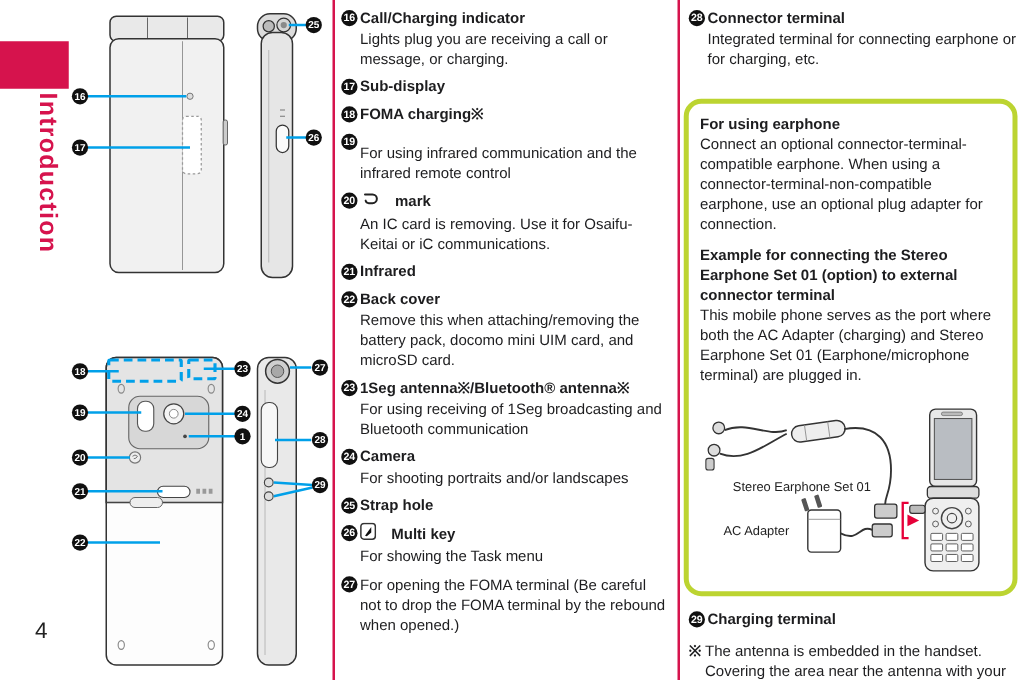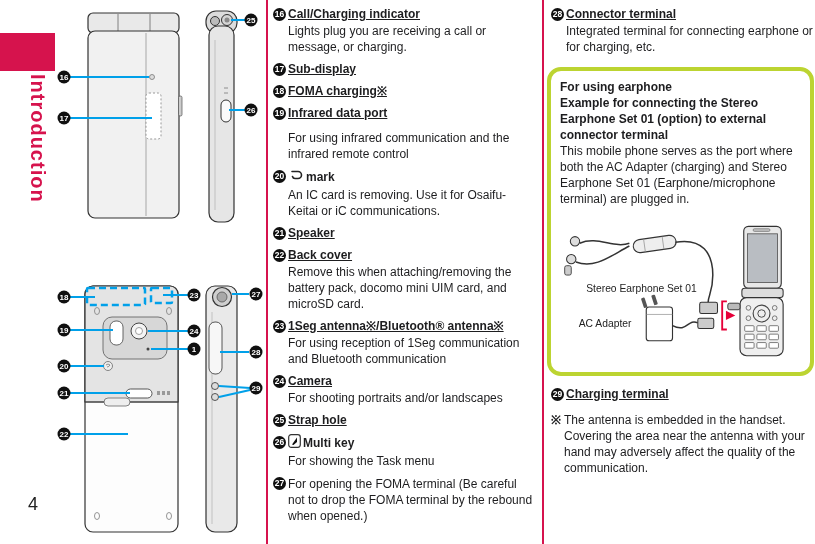--- a/index.html
+++ b/index.html
@@ -26,30 +26,30 @@
 
   
   .col{position:absolute;top:6px;font-size:12px;line-height:16px;}
   .col.middle{left:273px;width:262px;}
   .col.right{left:551px;width:262px;}
   .item{display:flex;margin-bottom:6px;}
   .marker{flex:none;display:inline-flex;width:13px;height:13px;border-radius:50%;
           background:#101010;color:#fff;font-size:8.5px;font-weight:bold;
           align-items:center;justify-content:center;margin:1.5px 2px 0 0;}
   .itext{flex:1;min-width:0;}
-  .label{font-weight:bold;text-decoration:underline;}
-  .labelline{display:flex;align-items:center;gap:2px;font-weight:bold;}
+  .label{font-weight:bold;}
+  .labelline{display:flex;align-items:center;gap:12px;font-weight:bold;}
   .desc{margin-top:1px;}
   .desc:empty{display:none;}
   .desc.gap{margin-top:9px;}
 
   .inline-icon{flex:none;display:inline-block;}
 
   
-  .info-box{margin:12px 0 10px -4px;width:241px;border:4px solid #bcd431;border-radius:14px;
+  .info-box{margin:24px 0 10px -4px;width:241px;border:4px solid #bcd431;border-radius:14px;
             padding:8px 9px 6px 9px;background:#fff;}
   .box-heading{font-weight:bold;}
   .box-body{margin-bottom:9px;}
   .illustration{display:block;margin-top:2px;}
 
   .footnote{display:flex;margin-top:10px;}
   .footnote .fmark{flex:none;width:13px;font-weight:bold;}
   .footnote .ftext{flex:1;}
 </style>
 </head>
@@ -222,21 +222,20 @@
     <div class="item">
       <span class="marker">18</span>
       <div class="itext">
         <div class="label">FOMA charging※</div>
       </div>
     </div>
 
     <div class="item">
       <span class="marker">19</span>
       <div class="itext">
-        <div class="label">Infrared data port</div>
         <div class="desc gap">For using infrared communication and the infrared remote control</div>
       </div>
     </div>
 
     <div class="item">
       <span class="marker">20</span>
       <div class="itext">
         <div class="labelline">
           <span class="inline-icon">
             <svg width="16" height="14" viewBox="0 0 16 14">
@@ -245,37 +244,37 @@
           </span>
           <span>mark</span>
         </div>
         <div class="desc">An IC card is removing. Use it for Osaifu-Keitai or iC communications.</div>
       </div>
     </div>
 
     <div class="item">
       <span class="marker">21</span>
       <div class="itext">
-        <div class="label">Speaker</div>
+        <div class="label">Infrared</div>
       </div>
     </div>
 
     <div class="item">
       <span class="marker">22</span>
       <div class="itext">
         <div class="label">Back cover</div>
         <div class="desc">Remove this when attaching/removing the battery pack, docomo mini UIM card, and microSD card.</div>
       </div>
     </div>
 
     <div class="item">
       <span class="marker">23</span>
       <div class="itext">
         <div class="label">1Seg antenna※/Bluetooth® antenna※</div>
-        <div class="desc">For using reception of 1Seg communication and Bluetooth communication</div>
+        <div class="desc">For using receiving of 1Seg broadcasting and Bluetooth communication</div>
       </div>
     </div>
 
     <div class="item">
       <span class="marker">24</span>
       <div class="itext">
         <div class="label">Camera</div>
         <div class="desc">For shooting portraits and/or landscapes</div>
       </div>
     </div>
@@ -316,20 +315,21 @@
     <div class="item">
       <span class="marker">28</span>
       <div class="itext">
         <div class="label">Connector terminal</div>
         <div class="desc">Integrated terminal for connecting earphone or for charging, etc.</div>
       </div>
     </div>
 
     <div class="info-box">
       <div class="box-heading">For using earphone</div>
+      <div class="box-body">Connect an optional connector-terminal-compatible earphone. When using a connector-terminal-non-compatible earphone, use an optional plug adapter for connection.</div>
       <div class="box-heading">Example for connecting the Stereo Earphone Set 01 (option) to external connector terminal</div>
       <div class="box-body">This mobile phone serves as the port where both the AC Adapter (charging) and Stereo Earphone Set 01 (Earphone/microphone terminal) are plugged in.</div>
 
       <svg class="illustration" width="225" height="150" viewBox="0 0 240 150">
 
         <circle cx="16" cy="22" r="5" fill="#ddd" stroke="#333" stroke-width="1.1"></circle>
         <circle cx="12" cy="41" r="5" fill="#ddd" stroke="#333" stroke-width="1.1"></circle>
         <rect x="5" y="48" width="7" height="10" rx="2" fill="#ccc" stroke="#333" stroke-width="0.9"></rect>
 
         <path d="M21,24 C 40,16 58,30 74,24" fill="none" stroke="#333" stroke-width="1.6"></path>

